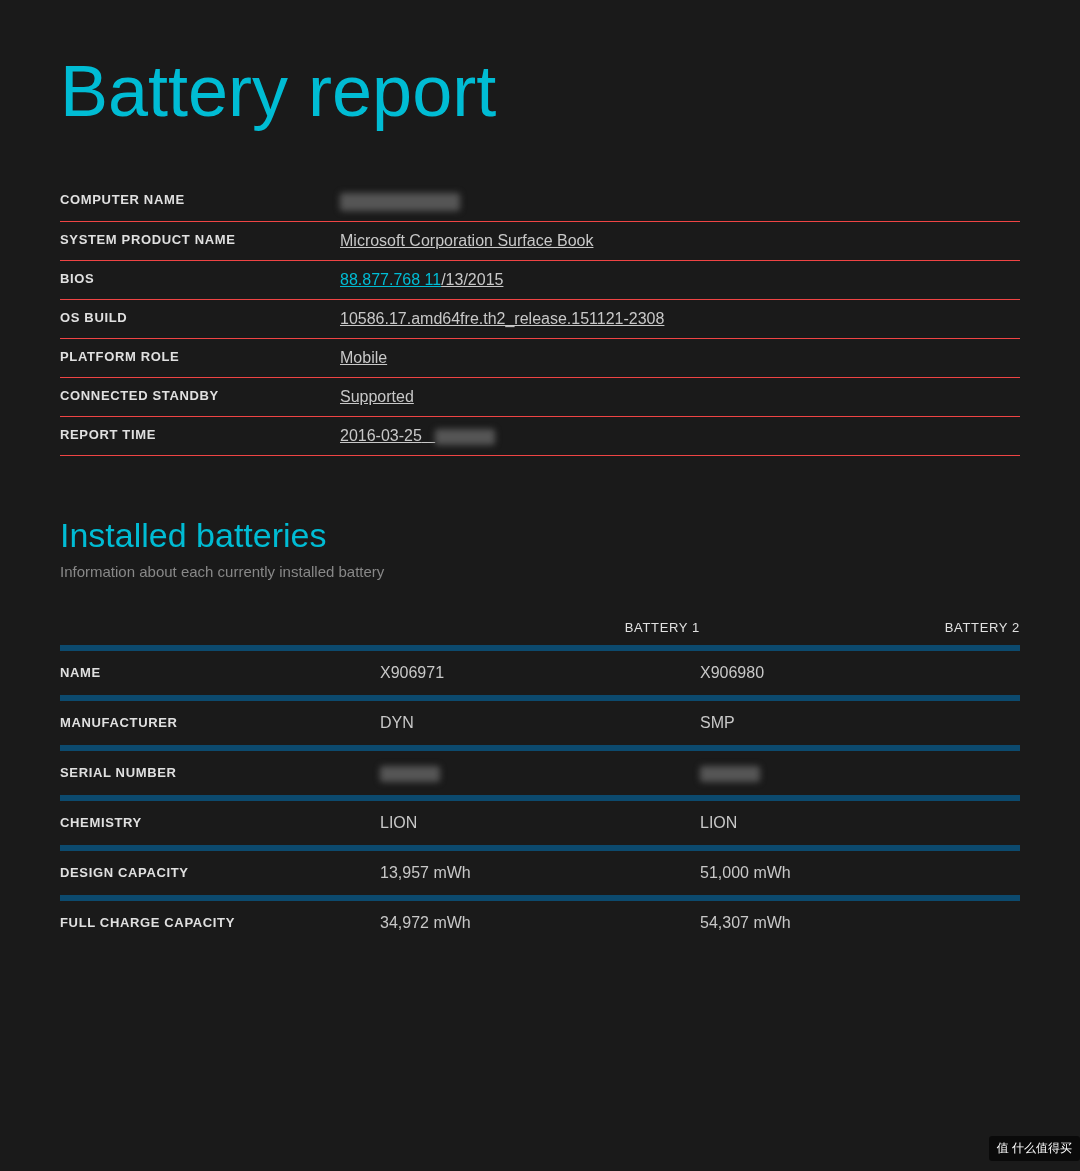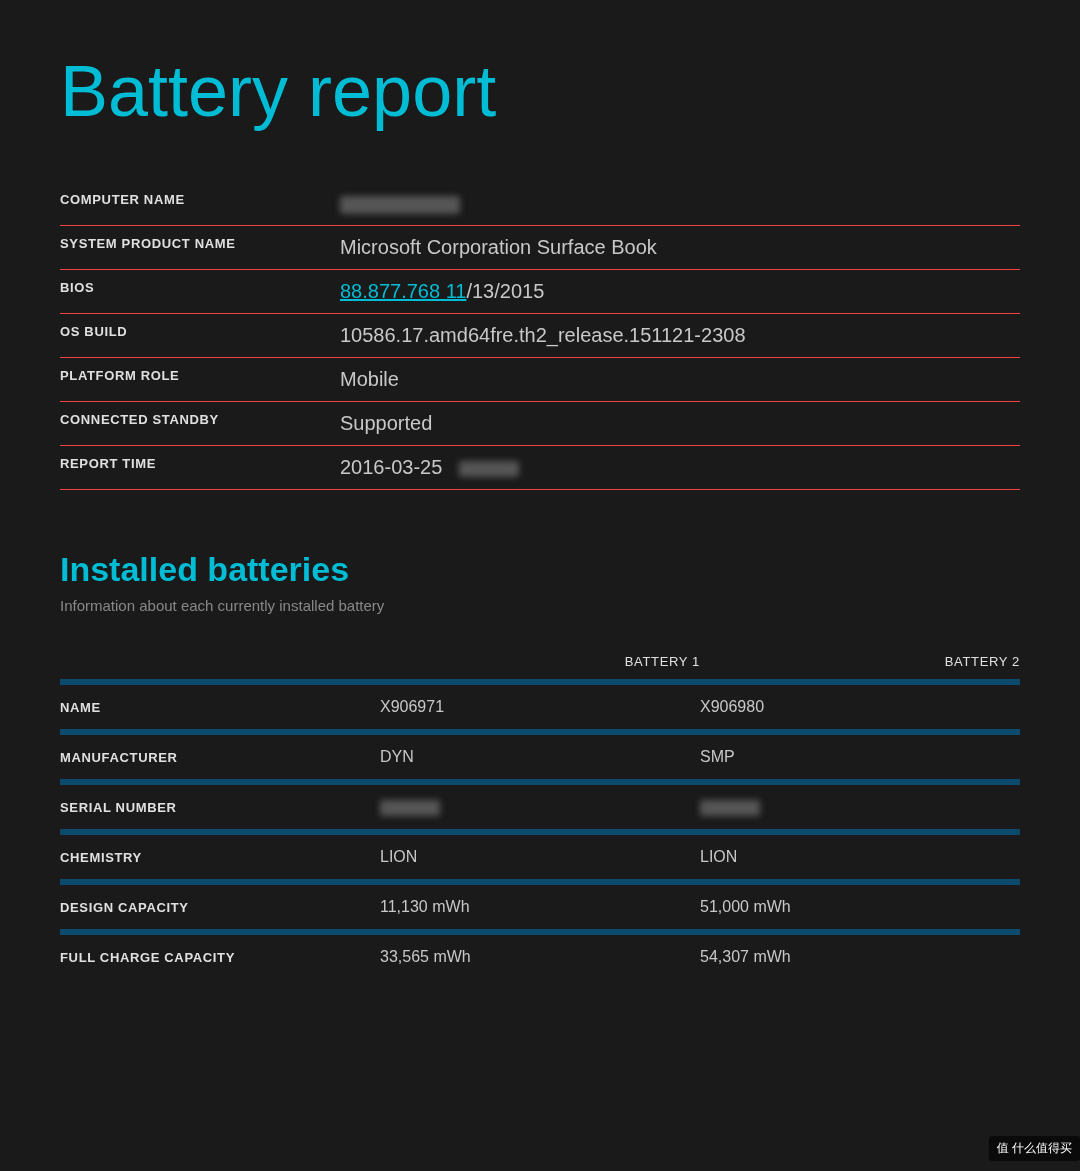--- a/index.html
+++ b/index.html
@@ -44,21 +44,22 @@
       color: #e0e0e0;
       font-weight: 700;
       font-size: 13px;
       letter-spacing: 0.05em;
       width: 280px;
       text-transform: uppercase;
     }
 
     .system-info-table td:last-child {
       color: #c8c8c8;
-      font-size: 20px;
+      font-size: 16px;
+      text-decoration: underline;
     }
 
     .bios-link {
       color: #00bcd4;
       text-decoration: underline;
     }
 
     .blurred-value {
       display: inline-block;
       background: #555;
@@ -79,21 +80,21 @@
       min-width: 60px;
       height: 16px;
       vertical-align: middle;
       filter: blur(3px);
       user-select: none;
     }
 
     .section-title {
       color: #00bcd4;
       font-size: 34px;
-      font-weight: 700;
+      font-weight: 400;
       margin-bottom: 8px;
     }
 
     .section-subtitle {
       color: #888;
       font-size: 15px;
       margin-bottom: 30px;
     }
 
     .batteries-table {
@@ -231,25 +232,25 @@
           <span class="blurred-value-sm">&nbsp;&nbsp;&nbsp;&nbsp;&nbsp;&nbsp;</span>
         </td>
       </tr>
       <tr>
         <td>CHEMISTRY</td>
         <td>LION</td>
         <td>LION</td>
       </tr>
       <tr>
         <td>DESIGN CAPACITY</td>
-        <td>11,130 mWh</td>
+        <td>13,957 mWh</td>
         <td>51,000 mWh</td>
       </tr>
       <tr>
         <td>FULL CHARGE CAPACITY</td>
-        <td>33,565 mWh</td>
+        <td>34,972 mWh</td>
         <td>54,307 mWh</td>
       </tr>
     </tbody>
   </table>
 </div>
 
 <div class="watermark">值 什么值得买</div>
 
 </body></html>

